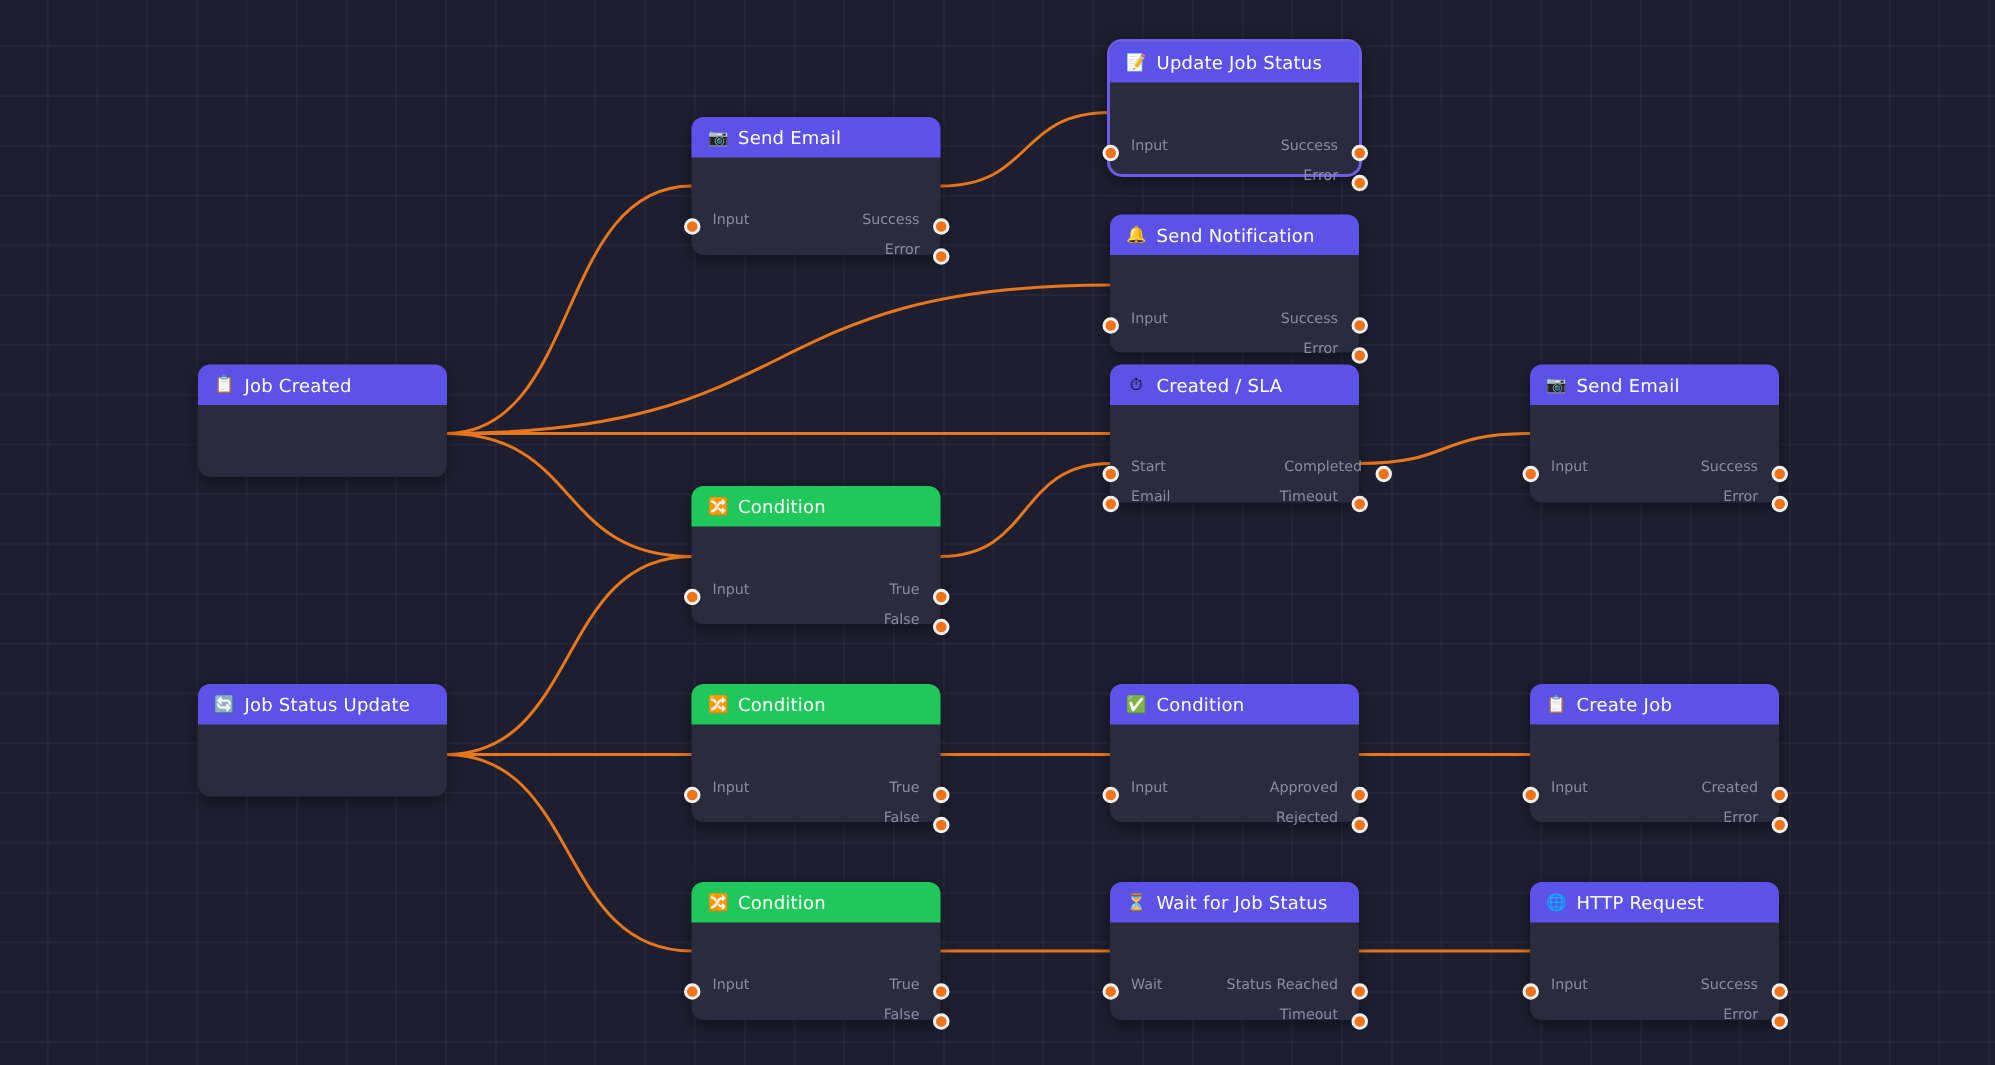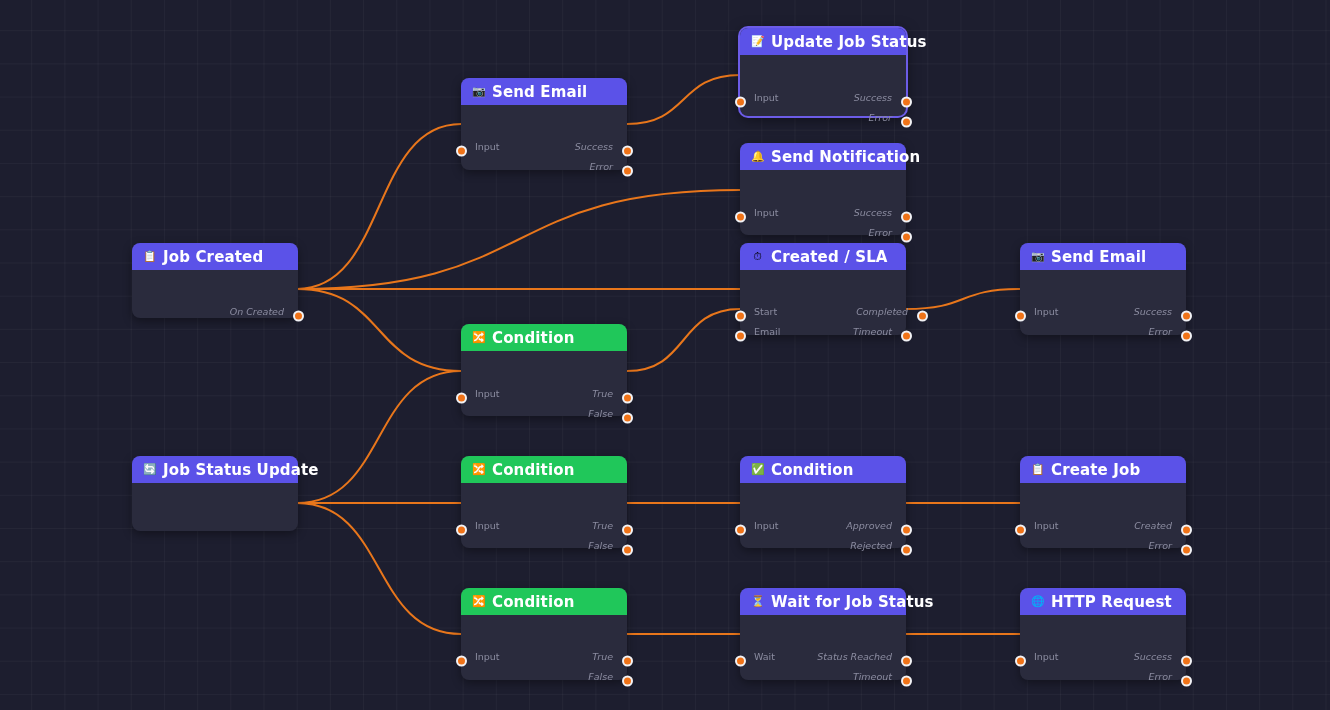--- a/index.html
+++ b/index.html
@@ -47,22 +47,22 @@
     display: flex;
     align-items: center;
     gap: 7px;
     padding: 0 11px;
     box-sizing: border-box;
   }
   .node-header.purple { background: #5b52e8; }
   .node-header.green  { background: #20c75a; }
   .node-title {
     color: #ffffff;
-    font-size: 15px;
-    font-weight: bold;
+    font-size: 12px;
+    font-weight: normal;
     letter-spacing: 0.15px;
     white-space: nowrap;
   }
   .node-icon {
     width: 13px;
     height: 13px;
     font-size: 11px;
     line-height: 13px;
     display: inline-block;
     text-align: center;
@@ -102,21 +102,21 @@
   .port-row.in  .port-dot { left: -5.5px; }
   .port-row.out .port-dot { right: -5.5px; }
   .two-col {
     display: flex;
     justify-content: space-between;
     align-items: flex-start;
   }
   .col {
     width: 50%;
   }
-  .col.right .port-row { justify-content: flex-end; font-style: italic; }
+  .col.right .port-row { justify-content: flex-end; }
 </style>
 </head>
 <body>
 
 <div id="canvas">
   <svg id="edge-layer">
       <path d="M 297 289 C 387.2 289, 370.8 124, 461 124" fill="none" stroke="#e8761b" stroke-width="2" stroke-linecap="round"></path>
       <path d="M 297 289 C 540.65 289, 496.35 190, 740 190" fill="none" stroke="#e8761b" stroke-width="2" stroke-linecap="round"></path>
       <path d="M 297 289 C 540.65 289, 496.35 289, 740 289" fill="none" stroke="#e8761b" stroke-width="2" stroke-linecap="round"></path>
       <path d="M 297 289 C 387.2 289, 370.8 371, 461 371" fill="none" stroke="#e8761b" stroke-width="2" stroke-linecap="round"></path>
@@ -130,29 +130,20 @@
       <path d="M 906 503 C 968.7 503, 957.3 503, 1020 503" fill="none" stroke="#e8761b" stroke-width="2" stroke-linecap="round"></path>
       <path d="M 627 634 C 689.15 634, 677.85 634, 740 634" fill="none" stroke="#e8761b" stroke-width="2" stroke-linecap="round"></path>
       <path d="M 906 634 C 968.7 634, 957.3 634, 1020 634" fill="none" stroke="#e8761b" stroke-width="2" stroke-linecap="round"></path>
     </svg>
   <div id="node-layer">
       <div class="node" style="left: 132px; top: 243px; width: 166px; height: 75px;">
         <div class="node-header purple">
           <span class="node-icon">📋</span>
           <span class="node-title">Job Created</span>
         </div>
-        <div class="node-body two-col">
-          <div class="col left" style="position: absolute; left: 0px; top: 0px; width: 100%;"></div>
-          <div class="col right" style="position: absolute; left: 0px; top: 0px; width: 100%;">
-            <div class="port-row out" style="position: absolute; top: 36px; height: 20px; left: 0px; width: 100%;">
-              <span class="port-label">On Created</span>
-              <span class="port-dot"></span>
-            </div>
-          </div>
-        </div>
       </div>
       <div class="node" style="left: 461px; top: 78px; width: 166px; height: 92px;">
         <div class="node-header purple">
           <span class="node-icon">📷</span>
           <span class="node-title">Send Email</span>
         </div>
         <div class="node-body two-col">
           <div class="col left" style="position: absolute; left: 0px; top: 0px; width: 100%;">
             <div class="port-row in" style="position: absolute; top: 36px; height: 20px; left: 0px; width: 100%;">
               <span class="port-dot"></span>

